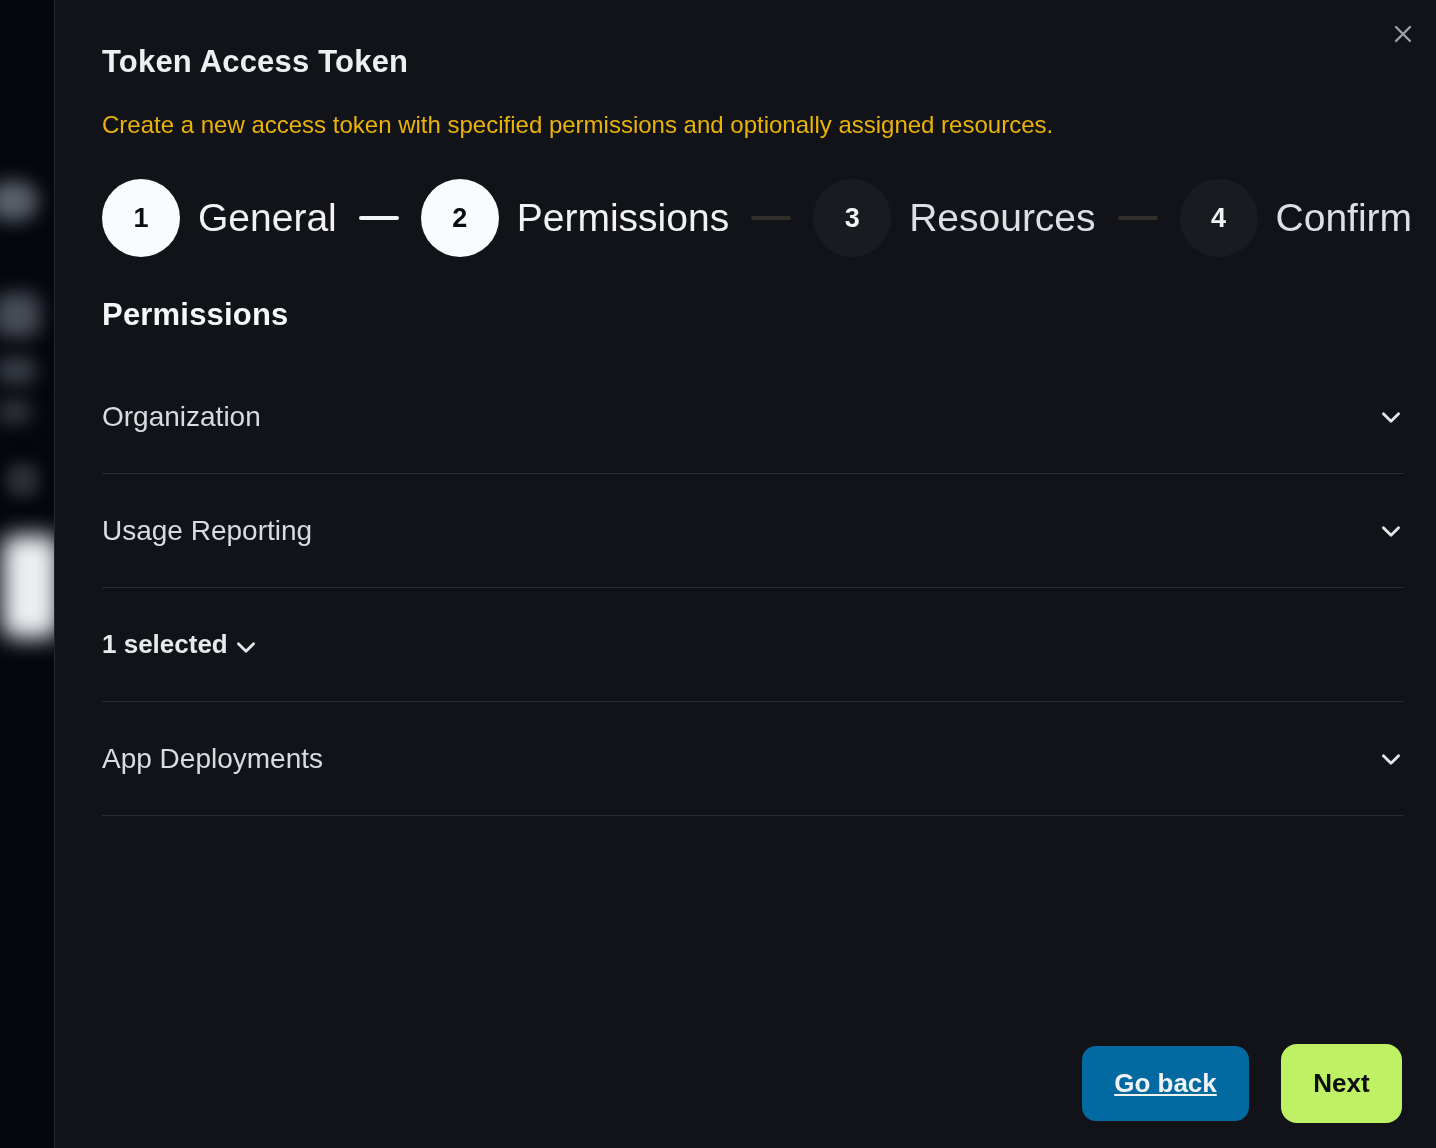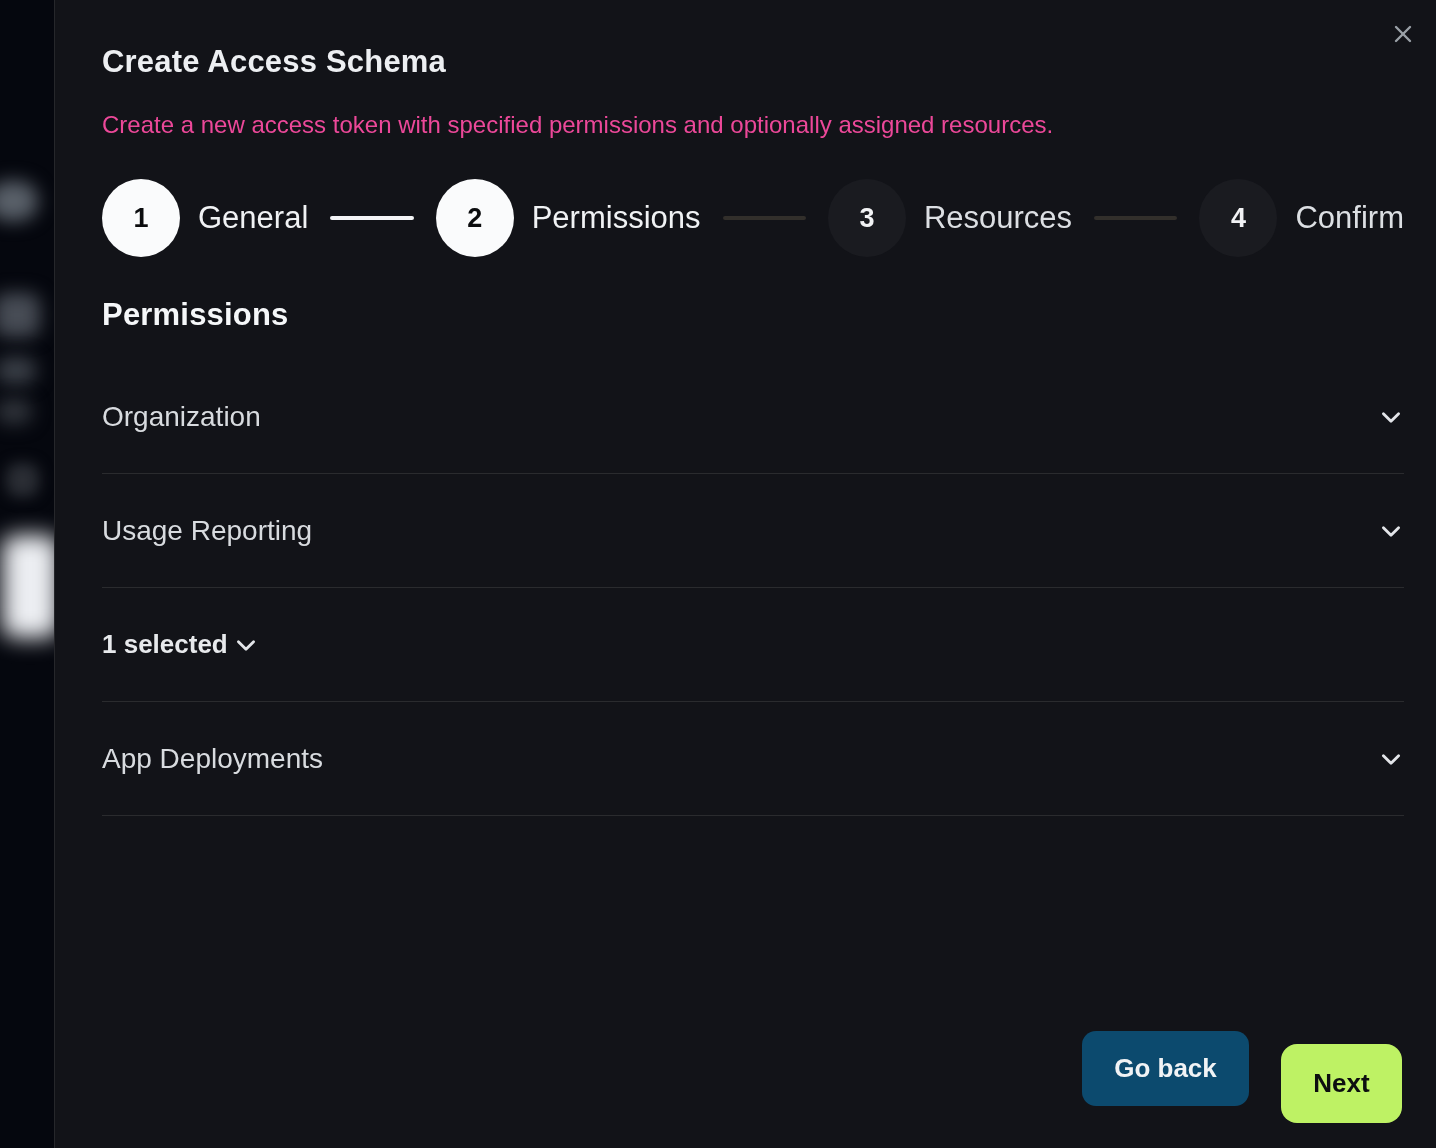--- a/index.html
+++ b/index.html
@@ -41,37 +41,37 @@
   .close-btn svg { display: block; }
 
   .modal-title {
     position: absolute; left: 47px; top: 44px;
     font-size: 31px; font-weight: 700; letter-spacing: .2px;
     color: #edeff2;
   }
   .modal-subtitle {
     position: absolute; left: 47px; top: 111px;
     font-size: 24px; font-weight: 400;
-    color: #ec4899;
+    color: #eab308;
   }
 
   
   .stepper {
     position: absolute; left: 47px; right: 32px; top: 179px; height: 78px;
     display: flex; align-items: center;
   }
   .step { display: flex; align-items: center; gap: 18px; }
   .step-circle {
     width: 78px; height: 78px; border-radius: 50%;
     display: flex; align-items: center; justify-content: center;
     font-size: 27px; font-weight: 600;
   }
   .step-circle.done { background: #fafbfc; color: #0b0c0e; }
   .step-circle.todo { background: #1a1b20; color: #f2f3f5; }
-  .step-label { font-size: 31px; font-weight: 500; white-space: nowrap; }
+  .step-label { font-size: 39px; font-weight: 500; white-space: nowrap; }
   .step-label.bright { color: #f0f2f4; }
   .step-label.dim    { color: #dcdfe3; }
   .conn {
     flex: 1; height: 4px; margin: 0 22px; border-radius: 2px; min-width: 40px;
   }
   .conn.active   { background: #f3f4f6; }
   .conn.inactive { background: #322f2b; }
 
   
   .section-heading {
@@ -83,36 +83,36 @@
   .accordion {
     position: absolute; left: 47px; right: 32px; top: 360px;
   }
   .acc-row {
     height: 114px;
     display: flex; align-items: center; justify-content: space-between;
     border-bottom: 1px solid #2a2b2e;
     cursor: pointer;
   }
   .acc-label { font-size: 28px; font-weight: 500; color: #d8dbdf; text-align: center; }
-  .acc-right { display: flex; align-items: center; gap: 5px; }
+  .acc-right { display: flex; align-items: flex-end; gap: 5px; }
   .acc-badge { font-size: 26px; font-weight: 600; color: #e7e9ec; }
   .acc-badge:empty { display: none; }
   .chevron { display: block; }
 
   
   .btn {
     border: none; cursor: pointer;
     font-family: "Liberation Sans", "DejaVu Sans", sans-serif;
     font-size: 26px; font-weight: 600;
     display: flex; align-items: center; justify-content: center;
   }
   .btn-back {
-    position: absolute; right: 187px; bottom: 42px;
+    position: absolute; right: 187px; bottom: 27px;
     width: 167px; height: 75px; border-radius: 14px;
-    background: #0c4a6e; color: #f1f3f5;
+    background: #0369a1; color: #f1f3f5; text-decoration: underline;
   }
   .btn-next {
     position: absolute; right: 34px; bottom: 25px;
     width: 121px; height: 79px; border-radius: 16px;
     background: #bef264; color: #0d0e10;
   }
 </style>
 </head>
 <body>
 
@@ -129,21 +129,21 @@
 
   <div class="modal">
 
     <button class="close-btn" aria-label="Close">
       <svg width="24" height="24" viewBox="0 0 24 24" fill="none" stroke="#9aa0a7" stroke-width="2.4" stroke-linecap="round">
         <line x1="5" y1="5" x2="19" y2="19"></line>
           <line x1="19" y1="5" x2="5" y2="19"></line>
       </svg>
     </button>
 
-    <h1 class="modal-title">Create Access Schema</h1>
+    <h1 class="modal-title">Token Access Token</h1>
     <p class="modal-subtitle">Create a new access token with specified permissions and optionally assigned resources.</p>
 
     <div class="stepper">
       <div class="step">
         <span class="step-circle done">1</span>
         <span class="step-label bright">General</span>
       </div>
       <div class="conn active"></div>
       <div class="step">
         <span class="step-circle done">2</span>

